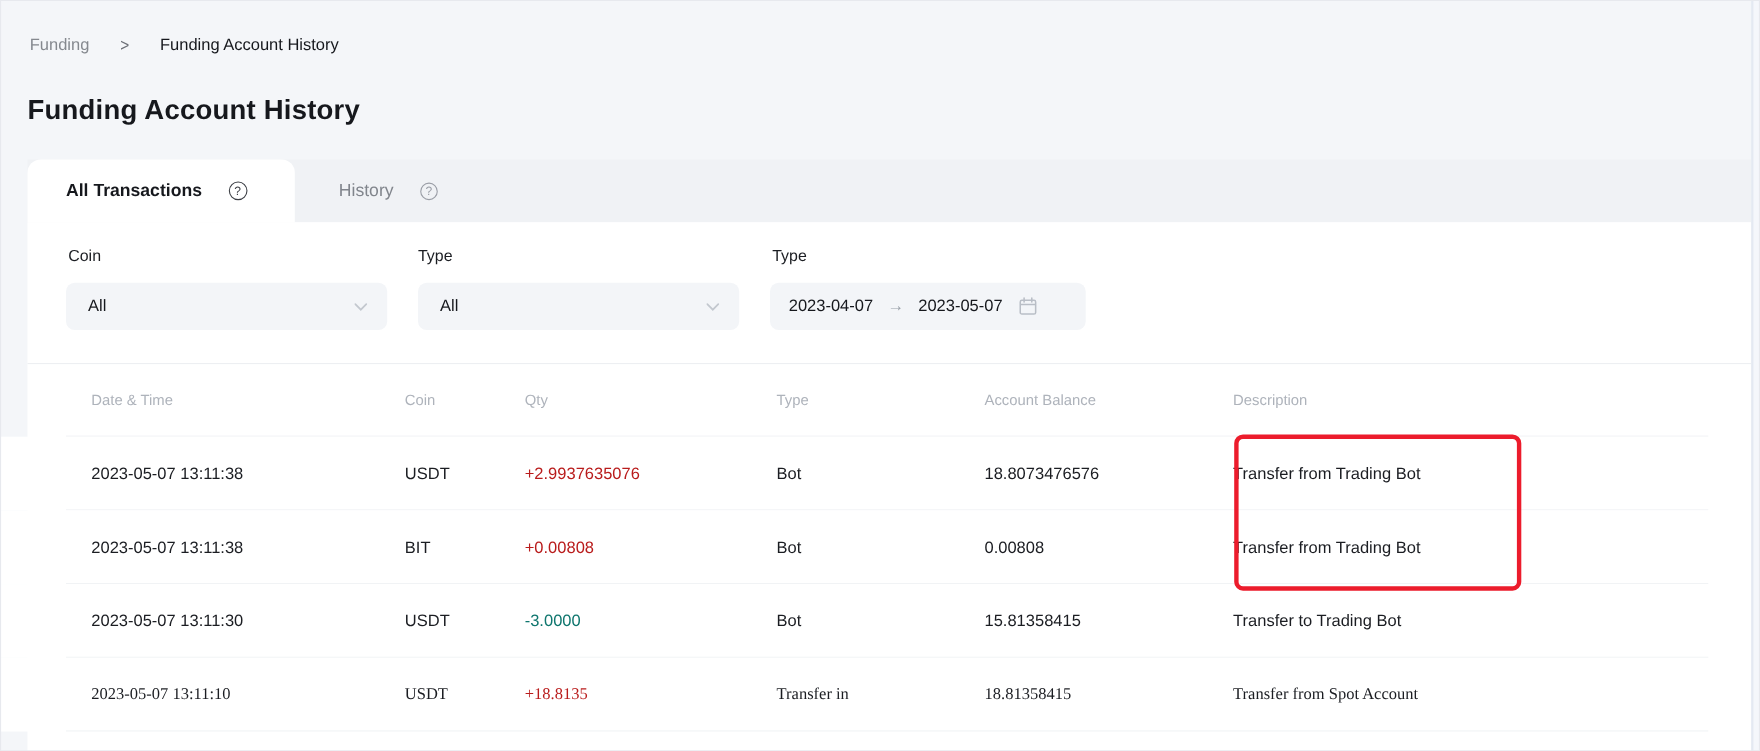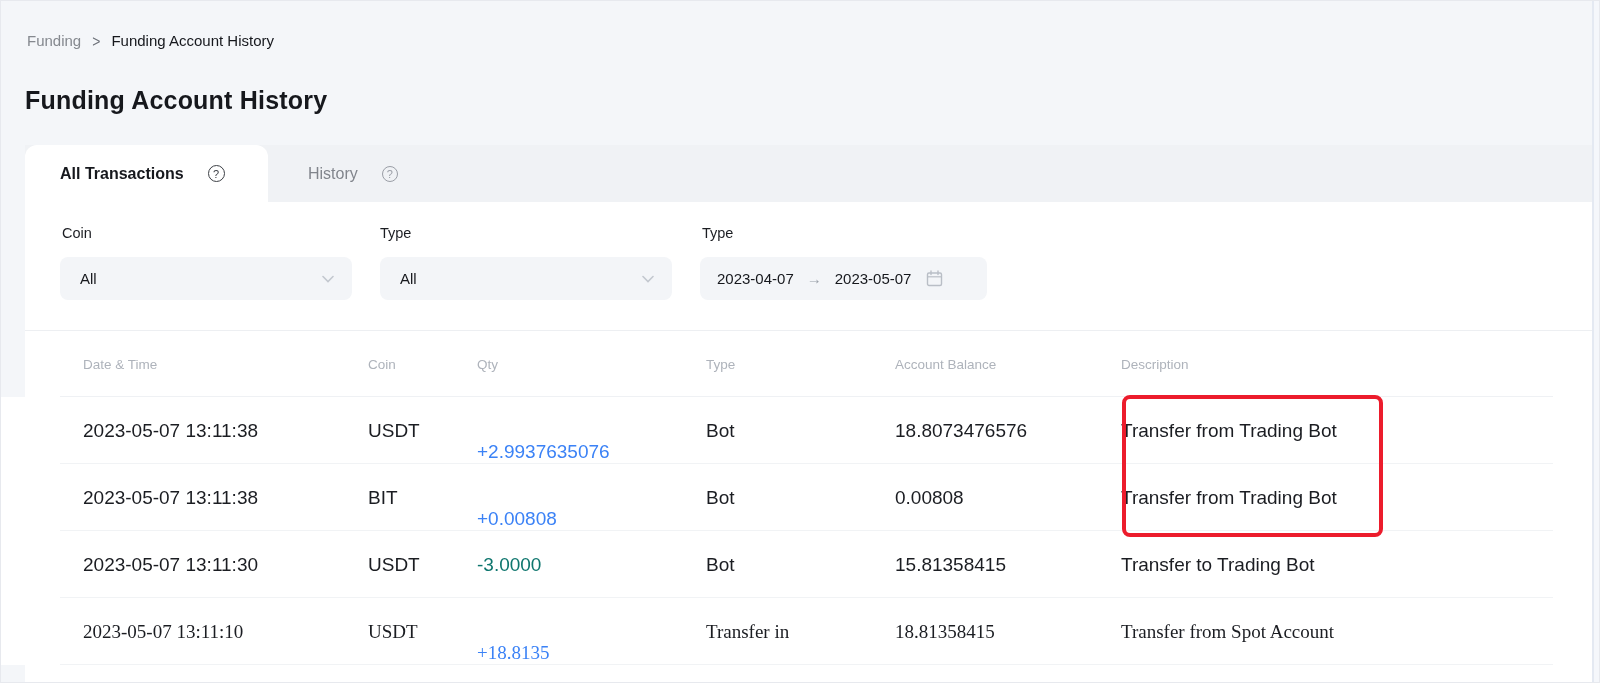--- a/index.html
+++ b/index.html
@@ -7,21 +7,21 @@
   body {
     font-family:"Liberation Sans","DejaVu Sans",sans-serif;
     background:#f4f6f9;
     position:relative;
     overflow:hidden;
     color:#16181d;
   }
   .frame { position:absolute; inset:0; box-shadow:inset 0 0 0 1px #e7e9ee; pointer-events:none; z-index:50; }
 
   
-  .breadcrumb { position:absolute; left:27px; top:32px; font-size:15px; display:flex; align-items:center; gap:11px; }
+  .breadcrumb { position:absolute; left:27px; top:32px; font-size:15px; display:flex; align-items:center; gap:28px; }
   .crumb-parent { color:#85898f; }
   .crumb-sep { color:#6b6f77; font-size:14px; transform:scaleY(1.15); }
   .crumb-current { color:#16181d; }
 
   
   .page-title { position:absolute; left:25px; top:86px; font-size:25px; font-weight:700; letter-spacing:.2px; }
 
   
   .tabstrip { position:absolute; left:25px; top:145px; width:1567px; height:57px; background:#f0f2f5; }
   .tab { position:absolute; top:0; height:57px; display:flex; align-items:center; font-size:16px; cursor:pointer;gap:16px; }
@@ -45,29 +45,29 @@
   .cal-icon { margin-left:2px; display:inline-flex; }
 
   
   .section-divider { position:absolute; left:25px; top:330px; width:1567px; height:1px; background:#edeff2; }
 
   
   .thead { position:absolute; left:0; top:330px; width:1420px; height:67px; }
   .th { position:absolute; top:50%; transform:translateY(-50%); font-size:13.5px; color:#aeb3bb; }
   .thead .rule { position:absolute; left:60px; bottom:0; width:1493px; height:1px; background:#eff1f4; }
   .trow { position:absolute; left:0; width:1600px; height:67px; background:#ffffff; }
-  .td { position:absolute; top:50%; transform:translateY(-50%); font-size:19px; color:#1b1d22; white-space:nowrap;text-align:center; }
+  .td { position:absolute; top:50%; transform:translateY(-50%); font-size:15px; color:#1b1d22; white-space:nowrap;text-align:center; }
   .trow .rule { position:absolute; left:60px; bottom:0; width:1493px; height:1px; background:#f1f3f5; }
   .col-datetime { left:83px; }
   .col-coin     { left:368px; }
   .col-qty      { left:477px; }
   .col-type     { left:706px; }
   .col-balance  { left:895px; }
   .col-desc     { left:1121px; }
-  .qty-positive { color:#3b82f6;margin-top:21px; }
+  .qty-positive { color:#b91c1c; }
   .qty-negative { color:#0f766e; }
 
   
   .annotation-box { position:absolute; left:1122px; top:395px; width:261px; height:142px; border:4.5px solid #ec1c2c; border-radius:8px; z-index:20; pointer-events:none; }
 
   
   .right-strip { position:absolute; right:0; top:0; width:8px; height:683px; background:#f5f7fb; border-left:2px solid #e4e9f2; z-index:40; }
 </style>
 </head>
 <body>

